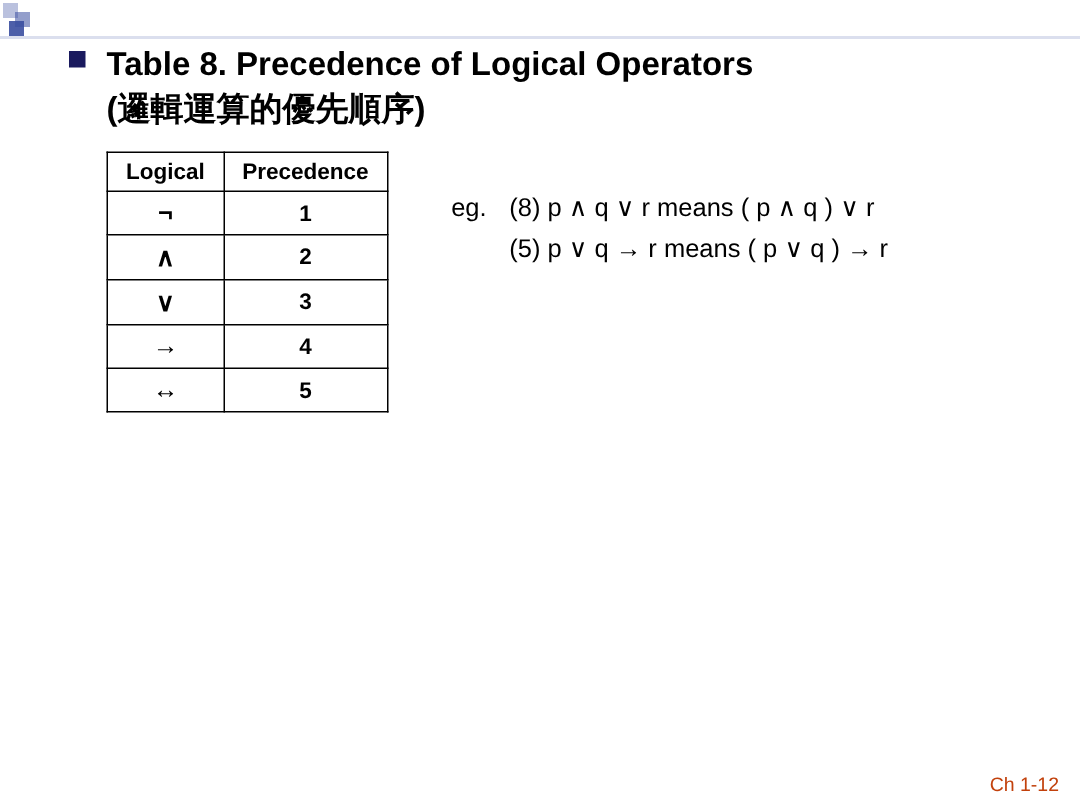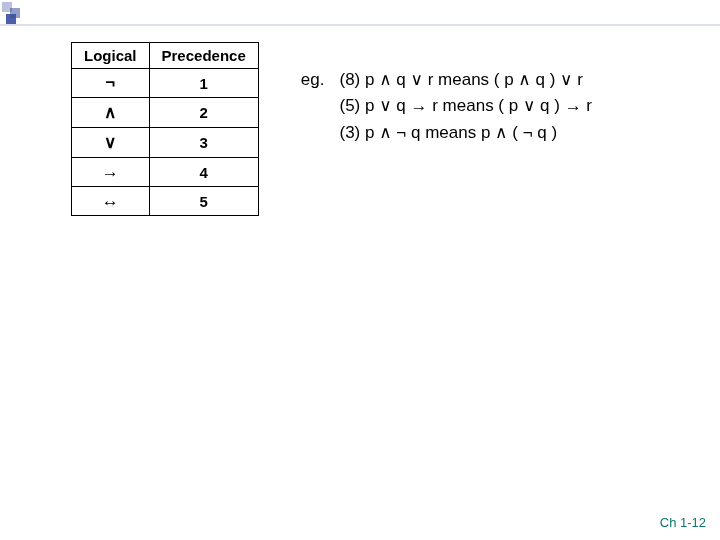--- a/index.html
+++ b/index.html
@@ -86,35 +86,42 @@
   }
   .examples .line { white-space: nowrap; }
   .eg-label { display:inline-block; width:34px;margin-top:25px; }
   .indent   { display:inline-block; width:34px; }
 
   .footer {
     position: absolute;
     right: 14px;
     bottom: 10px;
     font-size: 13px;
-    color: #0f766e;
+    color: #c2410c;
   }
 </style>
 </head>
 <body>
 
 <div class="corner">
   <div class="sq sq1"></div>
   <div class="sq sq2"></div>
   <div class="sq sq3"></div>
   <div class="bar"></div>
 </div>
 
 <div class="content">
 
+  <div class="title-row">
+    <div class="bullet"></div>
+    <h1 class="title">
+      <span>Table 8. Precedence of Logical Operators</span><br>
+      <span class="subtitle">(邏輯運算的優先順序)</span>
+    </h1>
+  </div>
 
   <div class="body-row">
 
     <table class="prec">
       <tbody>
           <tr>
         <th>Logical</th>
         <th>Precedence</th>
       </tr>
       <tr>
@@ -142,22 +149,18 @@
 
     <div class="examples">
       <div class="line">
         <span class="eg-label">eg.</span>
         <span>(8) p ∧ q ∨ r  means ( p ∧ q ) ∨ r</span>
       </div>
       <div class="line">
         <span class="indent"></span>
         <span>(5) p ∨ q → r  means ( p ∨ q ) → r</span>
       </div>
-      <div class="line">
-        <span class="indent"></span>
-        <span>(3) p ∧ ¬ q  means  p ∧ ( ¬ q )</span>
-      </div>
     </div>
 
   </div>
 </div>
 
 <div class="footer">Ch 1-12</div>
 
 </body></html>

